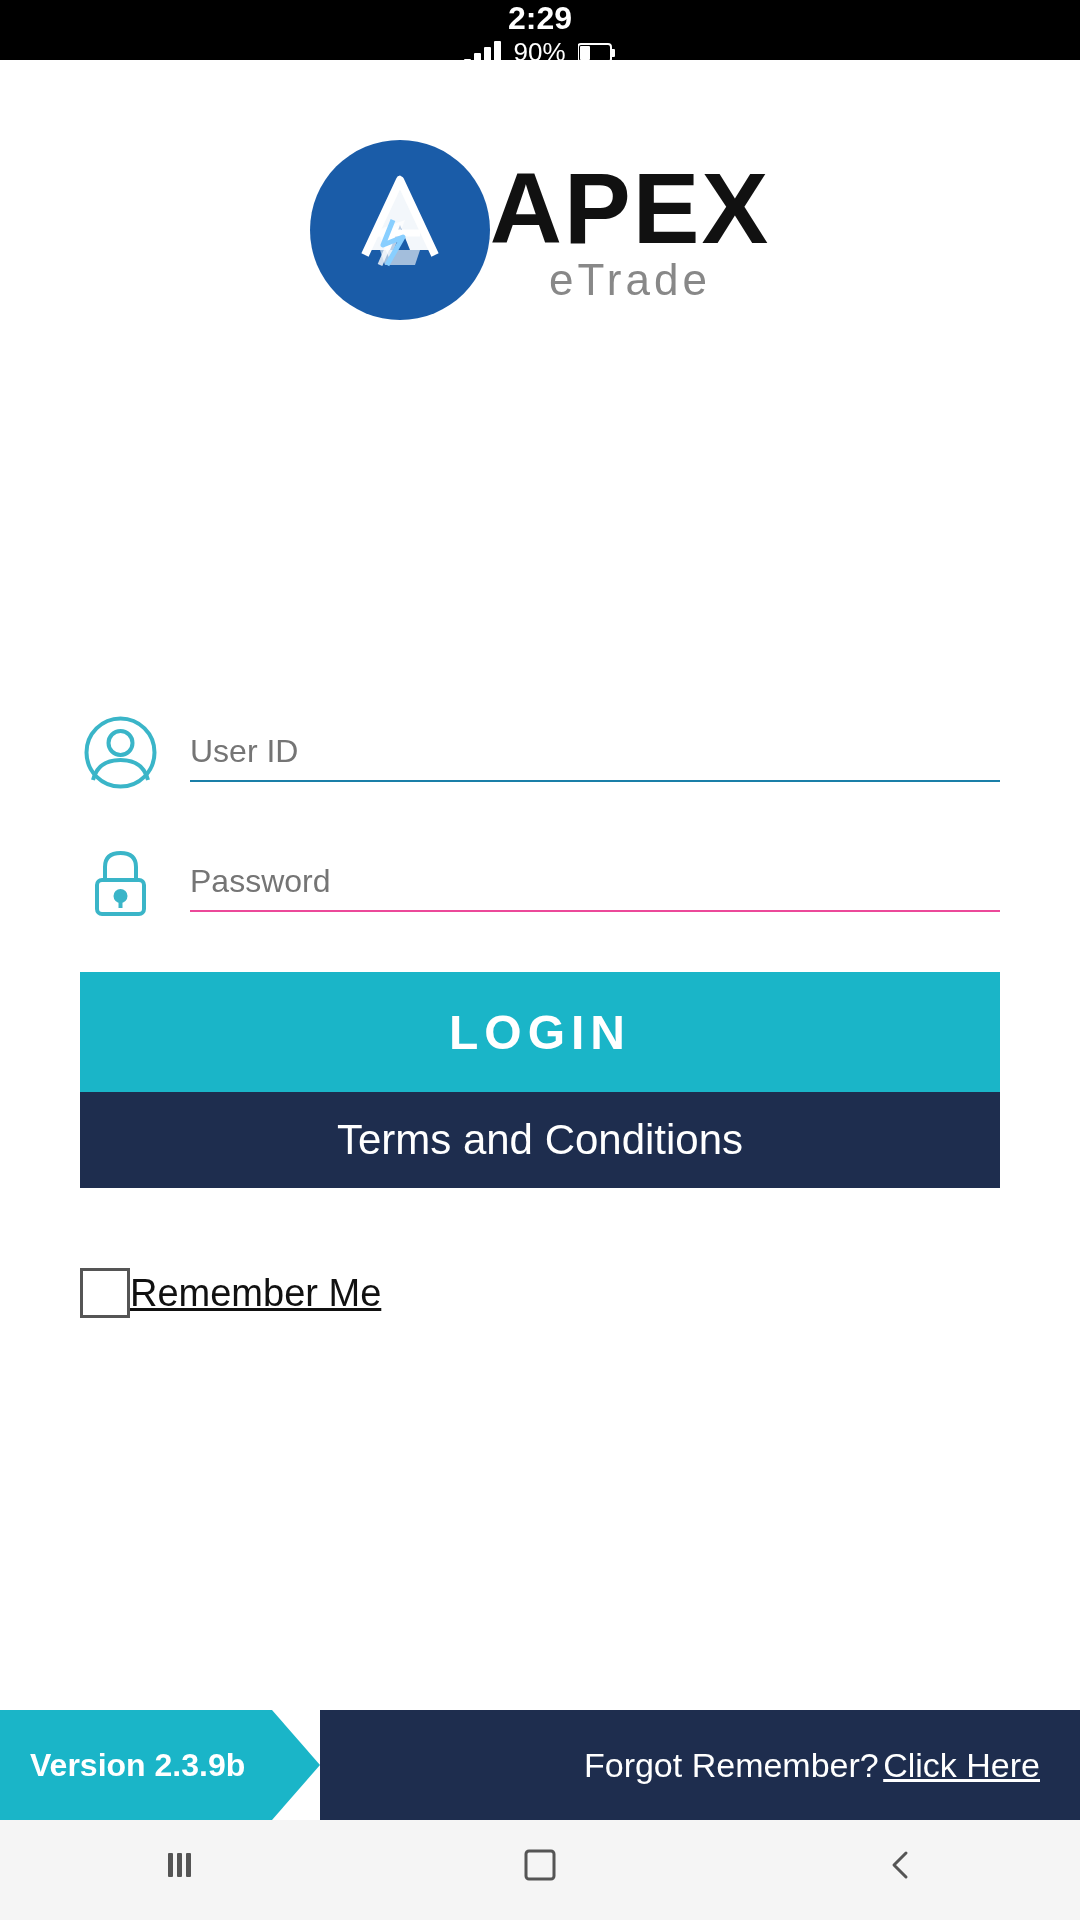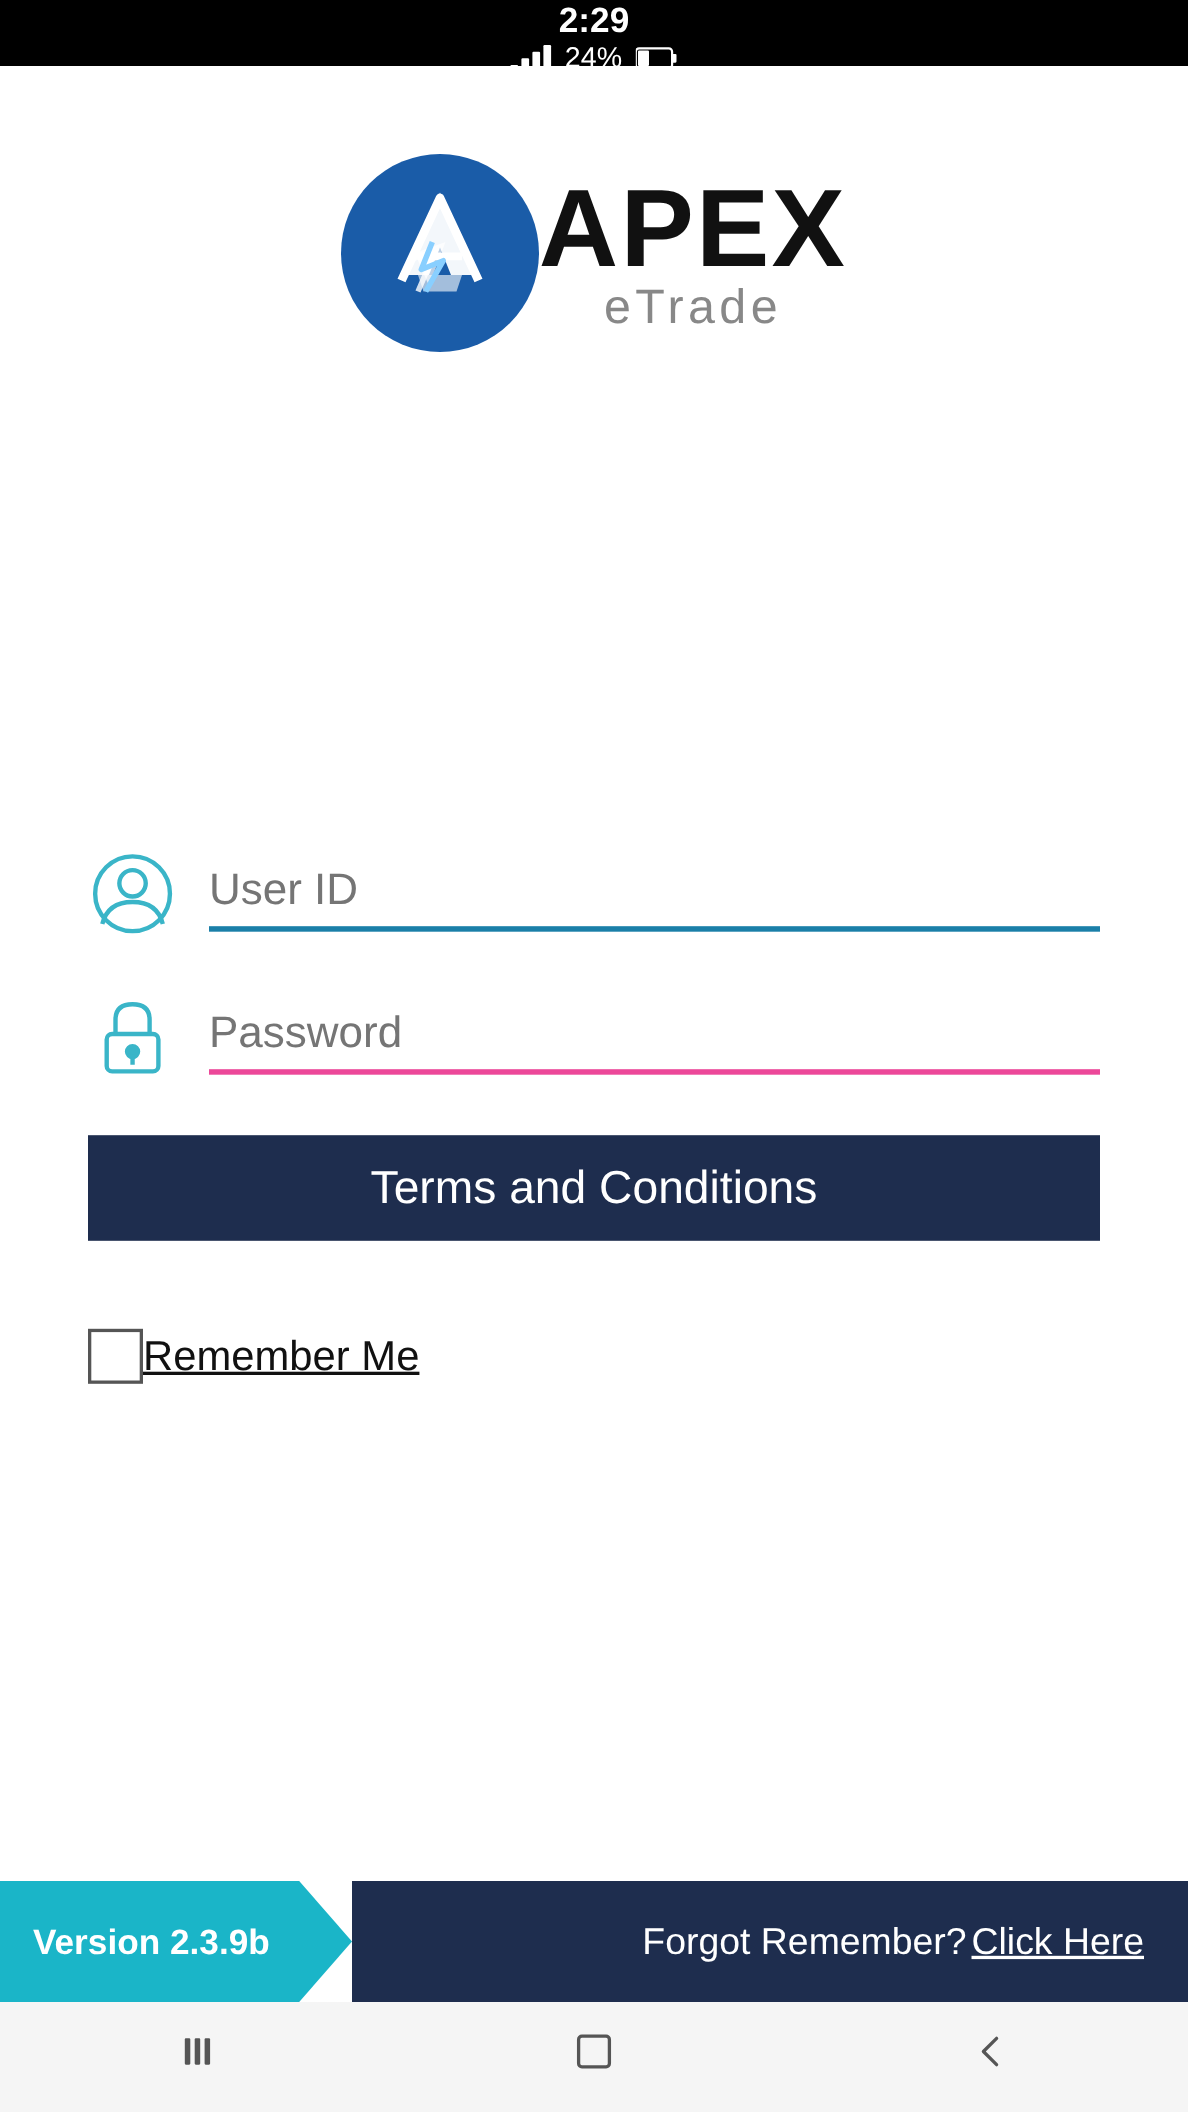--- a/index.html
+++ b/index.html
@@ -147,23 +147,23 @@
     }
 
     .input-icon svg {
       width: 75px;
       height: 75px;
     }
 
     .input-field {
       flex: 1;
       border: none;
-      border-bottom: 5px solid #ec4899;
+      border-bottom: 2px solid #ec4899;
       outline: none;
-      font-size: 40px;
+      font-size: 32px;
       color: #999;
       padding: 10px 0;
       background: transparent;
     }
 
     .input-field.active {
       border-bottom-color: #1a7fa8;
       color: #999;
     }
 
@@ -291,21 +291,21 @@
 
 <div class="status-bar">
   <span class="status-time">2:29</span>
   <div class="status-icons">
     <div class="signal-bars">
       <div class="signal-bar" style="height:8px;"></div>
       <div class="signal-bar" style="height:14px;"></div>
       <div class="signal-bar" style="height:20px;"></div>
       <div class="signal-bar" style="height:26px;"></div>
     </div>
-    <span class="battery-text">24%</span>
+    <span class="battery-text">90%</span>
 
     <svg width="38" height="22" viewBox="0 0 38 22">
       <rect x="0" y="2" width="33" height="18" rx="3" fill="none" stroke="white" stroke-width="2"></rect>
       <rect x="33" y="7" width="4" height="8" rx="1" fill="white"></rect>
       <rect x="2" y="4" width="10" height="14" rx="1" fill="white"></rect>
     </svg>
   </div>
 </div>
 
 <div class="main-content">
@@ -351,20 +351,21 @@
         <svg viewBox="0 0 75 75" fill="none" stroke="#3ab5c8" stroke-width="4">
           <rect x="14" y="35" width="47" height="34" rx="5" stroke="#3ab5c8" stroke-width="4" fill="none"></rect>
           <path d="M22,35 L22,22 Q22,8 37.5,8 Q53,8 53,22 L53,35" stroke="#3ab5c8" stroke-width="4" fill="none"></path>
           <circle cx="37.5" cy="51" r="5" fill="#3ab5c8"></circle>
           <line x1="37.5" y1="56" x2="37.5" y2="63" stroke="#3ab5c8" stroke-width="4"></line>
         </svg>
       </div>
       <input class="input-field" type="password" placeholder="Password" style="">
     </div>
 
+    <button class="btn-login">LOGIN</button>
 
     <button class="btn-terms">Terms and Conditions</button>
 
   </div>
 
   <div class="remember-me-row">
     <input class="checkbox" type="checkbox" style="">
     <label class="remember-label">Remember Me</label>
   </div>
 

